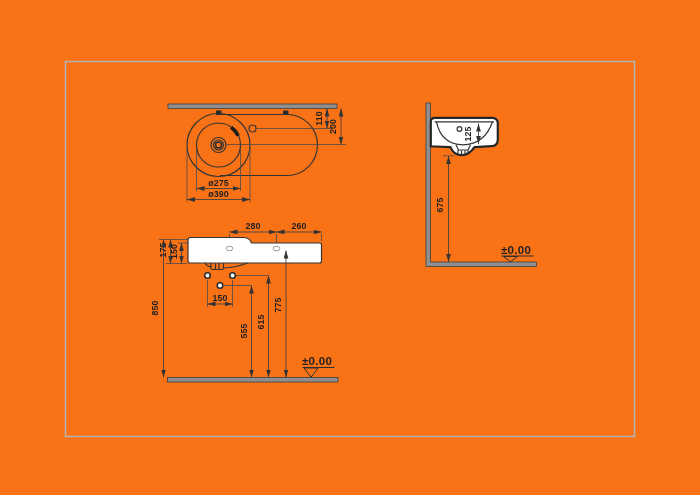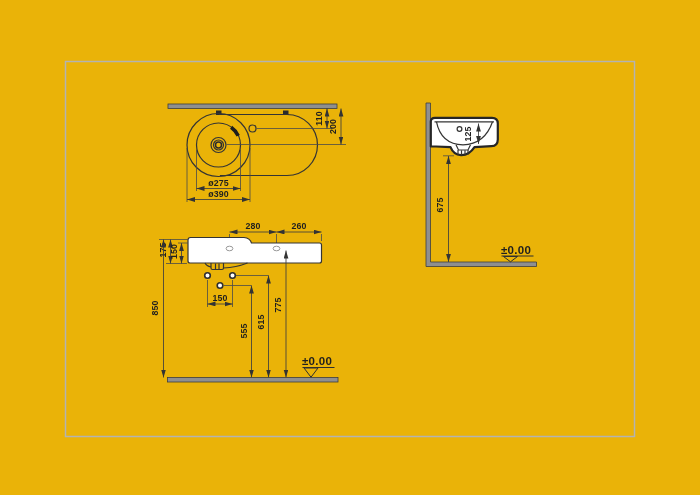--- a/index.html
+++ b/index.html
@@ -1,16 +1,16 @@
 <!DOCTYPE html>
 <html><head>
 <meta charset="utf-8">
 <style>
   html,body{margin:0;padding:0;background:#ffffff;}
-  .page{position:relative;width:700px;height:495px;background:#eab308;overflow:hidden;}
+  .page{position:relative;width:700px;height:495px;background:#f97316;overflow:hidden;}
   svg{position:absolute;left:0;top:0;}
   svg text{font-family:"Liberation Sans","DejaVu Sans",sans-serif;fill:#1f1f1f;}
   .dim{font-size:8.8px;font-weight:600;letter-spacing:0.1px;}
   .lvl{font-size:11.5px;font-weight:600;letter-spacing:0.3px;}
   .thin{stroke:#4a4a4a;stroke-width:0.8;fill:none;}
   .out{stroke:#343434;stroke-width:1.2;fill:none;}
   .outw{stroke:#343434;stroke-width:1.2;fill:#ffffff;}
   .thick{stroke:#262626;stroke-width:2.2;fill:#ffffff;stroke-linejoin:round;}
   .gray{fill:#8f8f8f;stroke:#3d3d3d;stroke-width:0.8;}
   .dimline{stroke:#3f3f3f;stroke-width:0.85;fill:none;}

